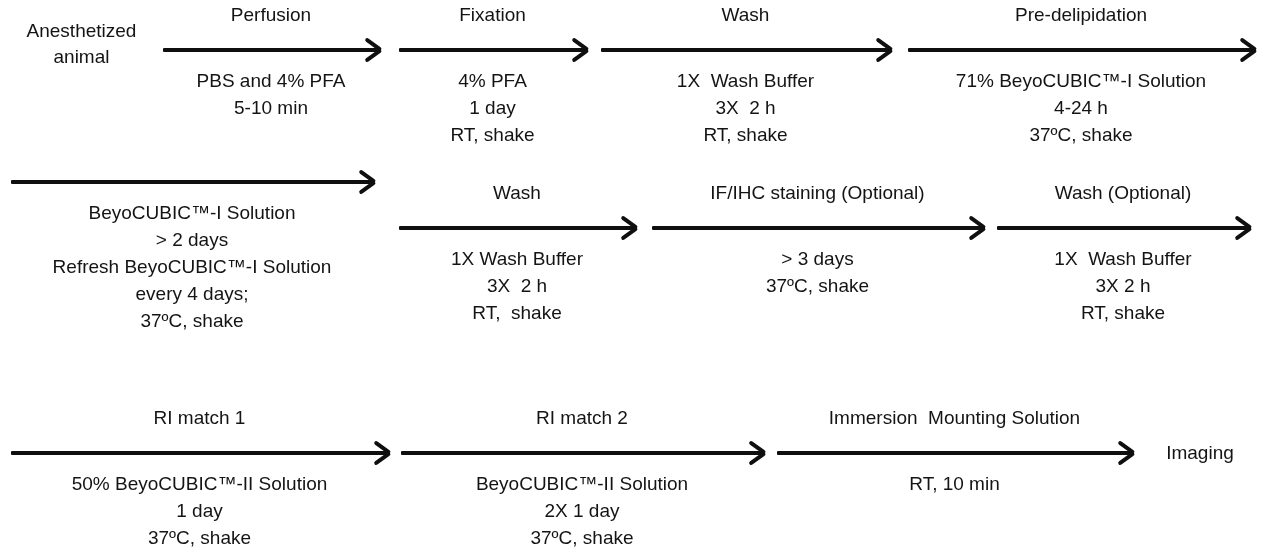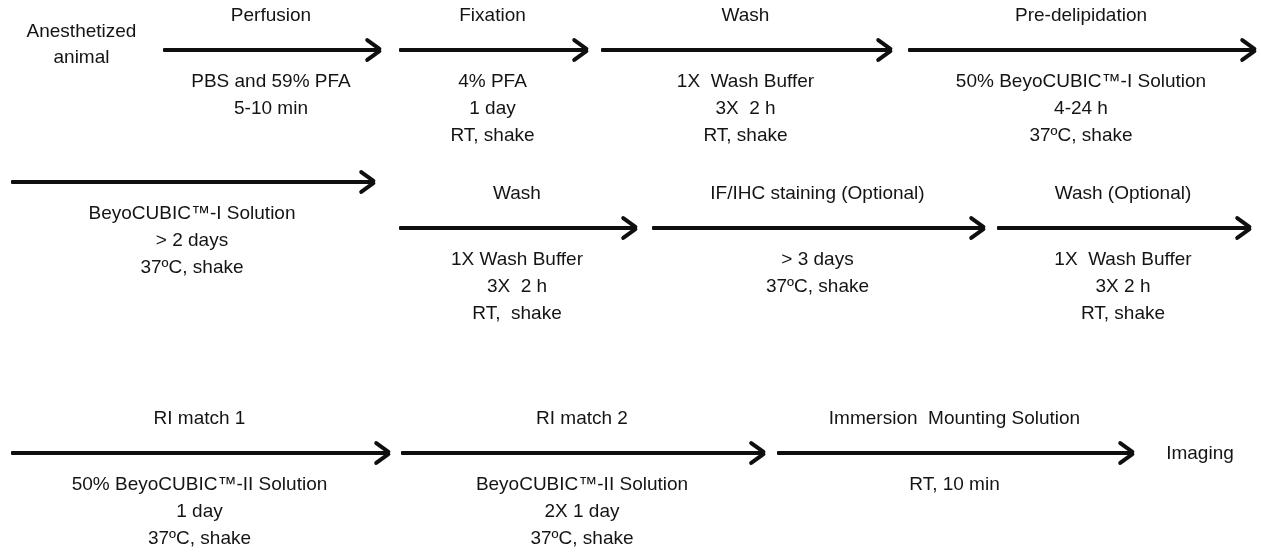--- a/index.html
+++ b/index.html
@@ -45,21 +45,21 @@
 animal</div>
 
   <div class="row" style="top:2px;">
 
     <div class="step" style="left:163px; width:216px;">
       <div class="title-area">
           <div class="title">Perfusion</div>
         </div>
       <div class="arrow"></div>
       <div class="sub">
-        <div class="line">PBS and 59% PFA</div>
+        <div class="line">PBS and 4% PFA</div>
         <div class="line">5-10 min</div>
       </div>
     </div>
 
     <div class="step" style="left:399px; width:187px;">
       <div class="title-area">
           <div class="title">Fixation</div>
         </div>
       <div class="arrow"></div>
       <div class="sub">
@@ -80,34 +80,36 @@
         <div class="line">RT, shake</div>
       </div>
     </div>
 
     <div class="step" style="left:908px; width:346px;">
       <div class="title-area">
           <div class="title">Pre-delipidation</div>
         </div>
       <div class="arrow"></div>
       <div class="sub">
-        <div class="line">50% BeyoCUBIC™-I Solution</div>
+        <div class="line">71% BeyoCUBIC™-I Solution</div>
         <div class="line">4-24 h</div>
         <div class="line">37ºC, shake</div>
       </div>
     </div>
   </div>
 
   <div class="row" style="top:180px;">
 
     <div class="step" style="left:11px; width:362px;">
       <div class="arrow"></div>
       <div class="sub">
         <div class="line">BeyoCUBIC™-I Solution</div>
         <div class="line">&gt; 2 days</div>
+        <div class="line">Refresh BeyoCUBIC™-I Solution</div>
+        <div class="line">every 4 days;</div>
         <div class="line">37ºC, shake</div>
       </div>
     </div>
 
     <div class="step" style="left:399px; width:236px;">
       <div class="title-area">
           <div class="title">Wash</div>
         </div>
       <div class="arrow"></div>
       <div class="sub">

